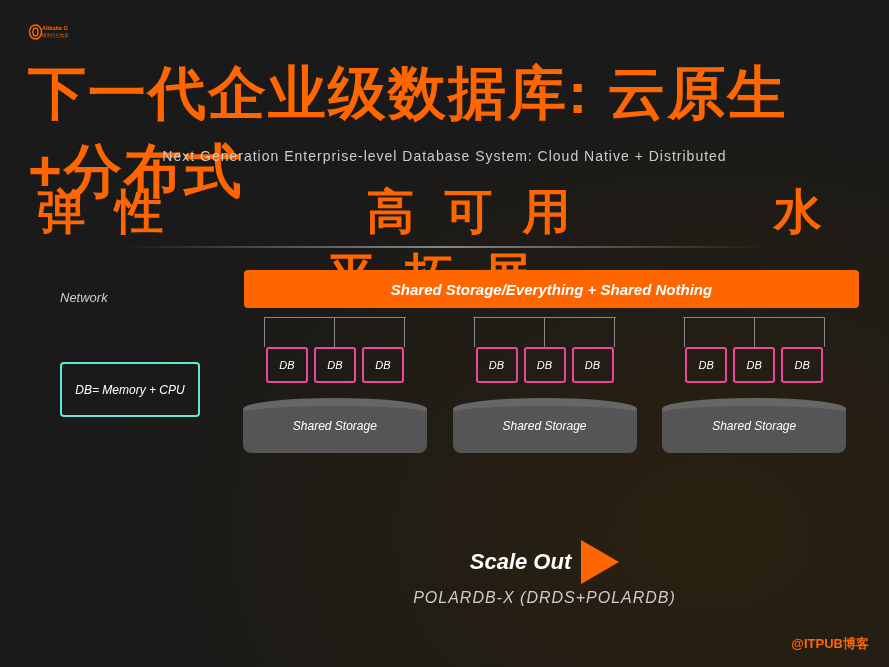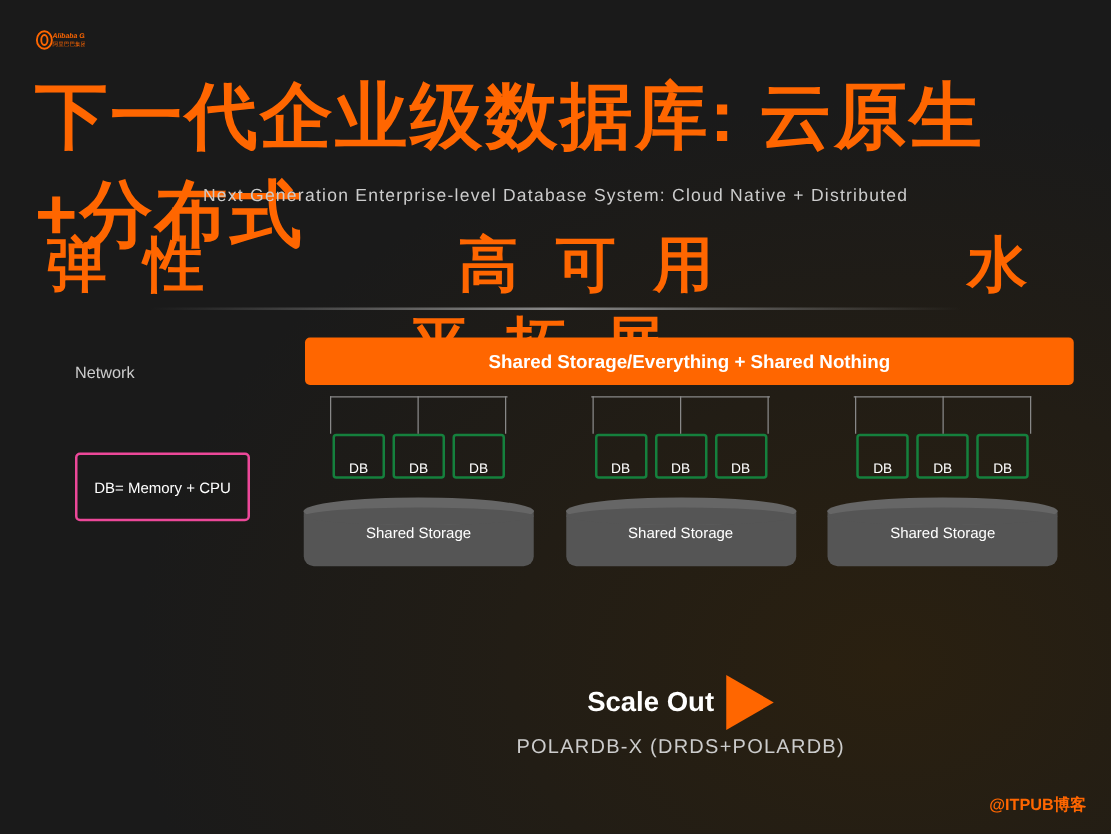--- a/index.html
+++ b/index.html
@@ -84,39 +84,40 @@
       background: linear-gradient(to right, transparent, #888, transparent);
     }
 
     
     .diagram {
       position: absolute;
       top: 262px;
       left: 60px;
       right: 20px;
       bottom: 60px;
+      font-style: italic;
     }
 
     
     .network-label {
       position: absolute;
       top: 28px;
       left: 0;
       font-size: 13px;
       color: #cccccc;
     }
 
     
     .db-memory-box {
       position: absolute;
       top: 100px;
       left: 0;
       width: 140px;
       height: 55px;
-      border: 2px solid #ec4899;
+      border: 2px solid #5eead4;
       border-radius: 4px;
       display: flex;
       align-items: center;
       justify-content: center;
       font-size: 12px;
       color: #ffffff;
       background: transparent;
     }
 
     
@@ -181,24 +182,24 @@
 
     .db-boxes-row {
       display: flex;
       gap: 6px;
       margin-bottom: 10px;
     }
 
     .db-box {
       width: 42px;
       height: 36px;
-      border: 2px solid #15803d;
+      border: 2px solid #ec4899;
       border-radius: 3px;
       display: flex;
-      align-items: flex-end;
+      align-items: center;
       justify-content: center;
       font-size: 11px;
       color: #ffffff;
       background: transparent;
     }
 
     
     .storage-cylinder {
       width: 184px;
       height: 55px;

